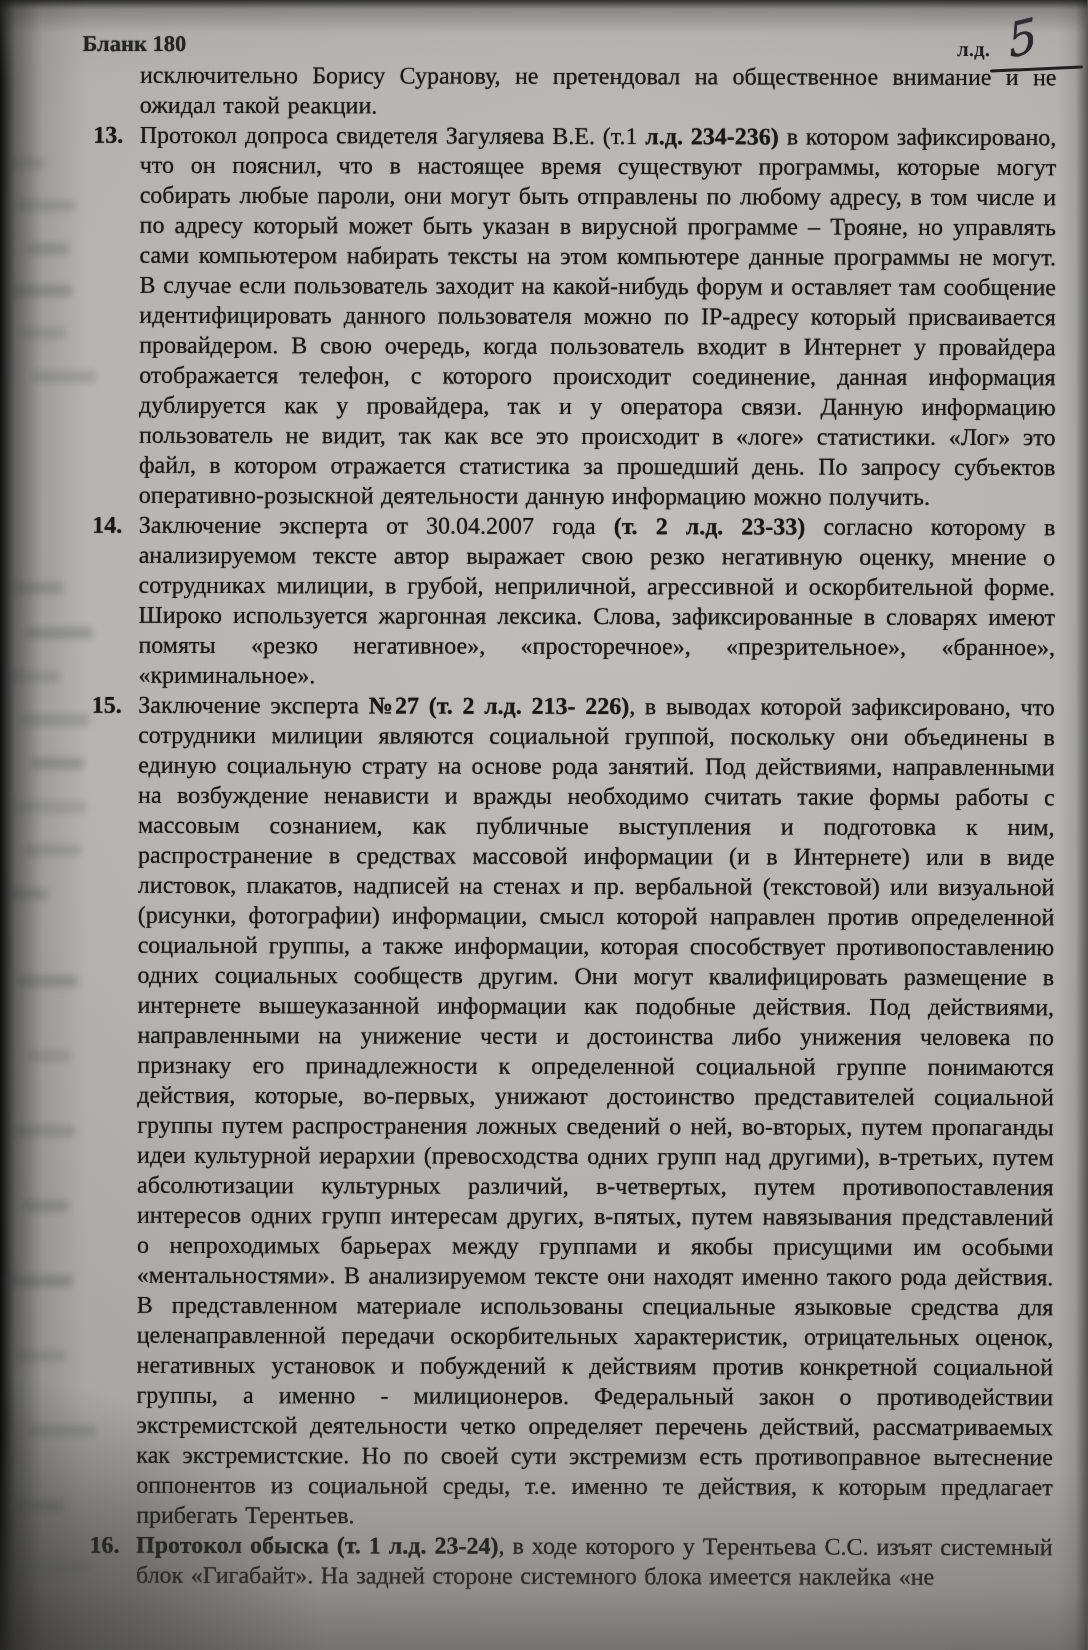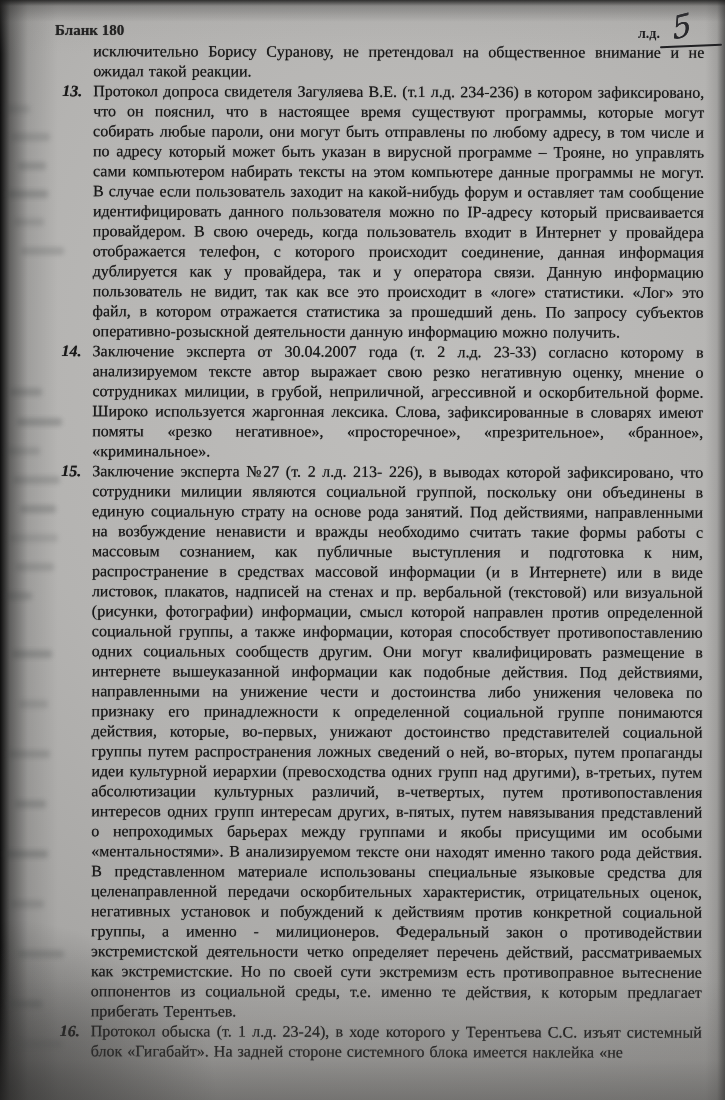--- a/index.html
+++ b/index.html
@@ -50,23 +50,23 @@
     position:absolute;left:92px;top:42px;width:611px;
     font-size:16px;line-height:20px;color:#191919;
     text-align:justify;
     text-shadow:0 0 0.7px rgba(30,30,30,0.85);
     word-spacing:1px;
     transform:rotate(0.15deg);
   }
   .intro{margin:0 0 0 0;}
   .item{position:relative;margin:0;}
   .item .num{
-    position:absolute;left:-31px;top:0;font-weight:bold;font-style:italic;
+    position:absolute;left:-31px;top:0;font-weight:bold;
   }
-  .item .b{font-weight:normal;}
+  .item .b{font-weight:bold;}
 
   
   .bottom-haze{
     position:absolute;left:0;right:0;bottom:0;height:170px;pointer-events:none;
     background:linear-gradient(0deg, rgba(120,118,115,0.28), rgba(120,118,115,0) 90%);
   }
   .top-haze{
     position:absolute;left:0;right:0;top:0;height:60px;pointer-events:none;
     background:linear-gradient(180deg, rgba(140,138,136,0.18), rgba(140,138,136,0) 90%);
   }

